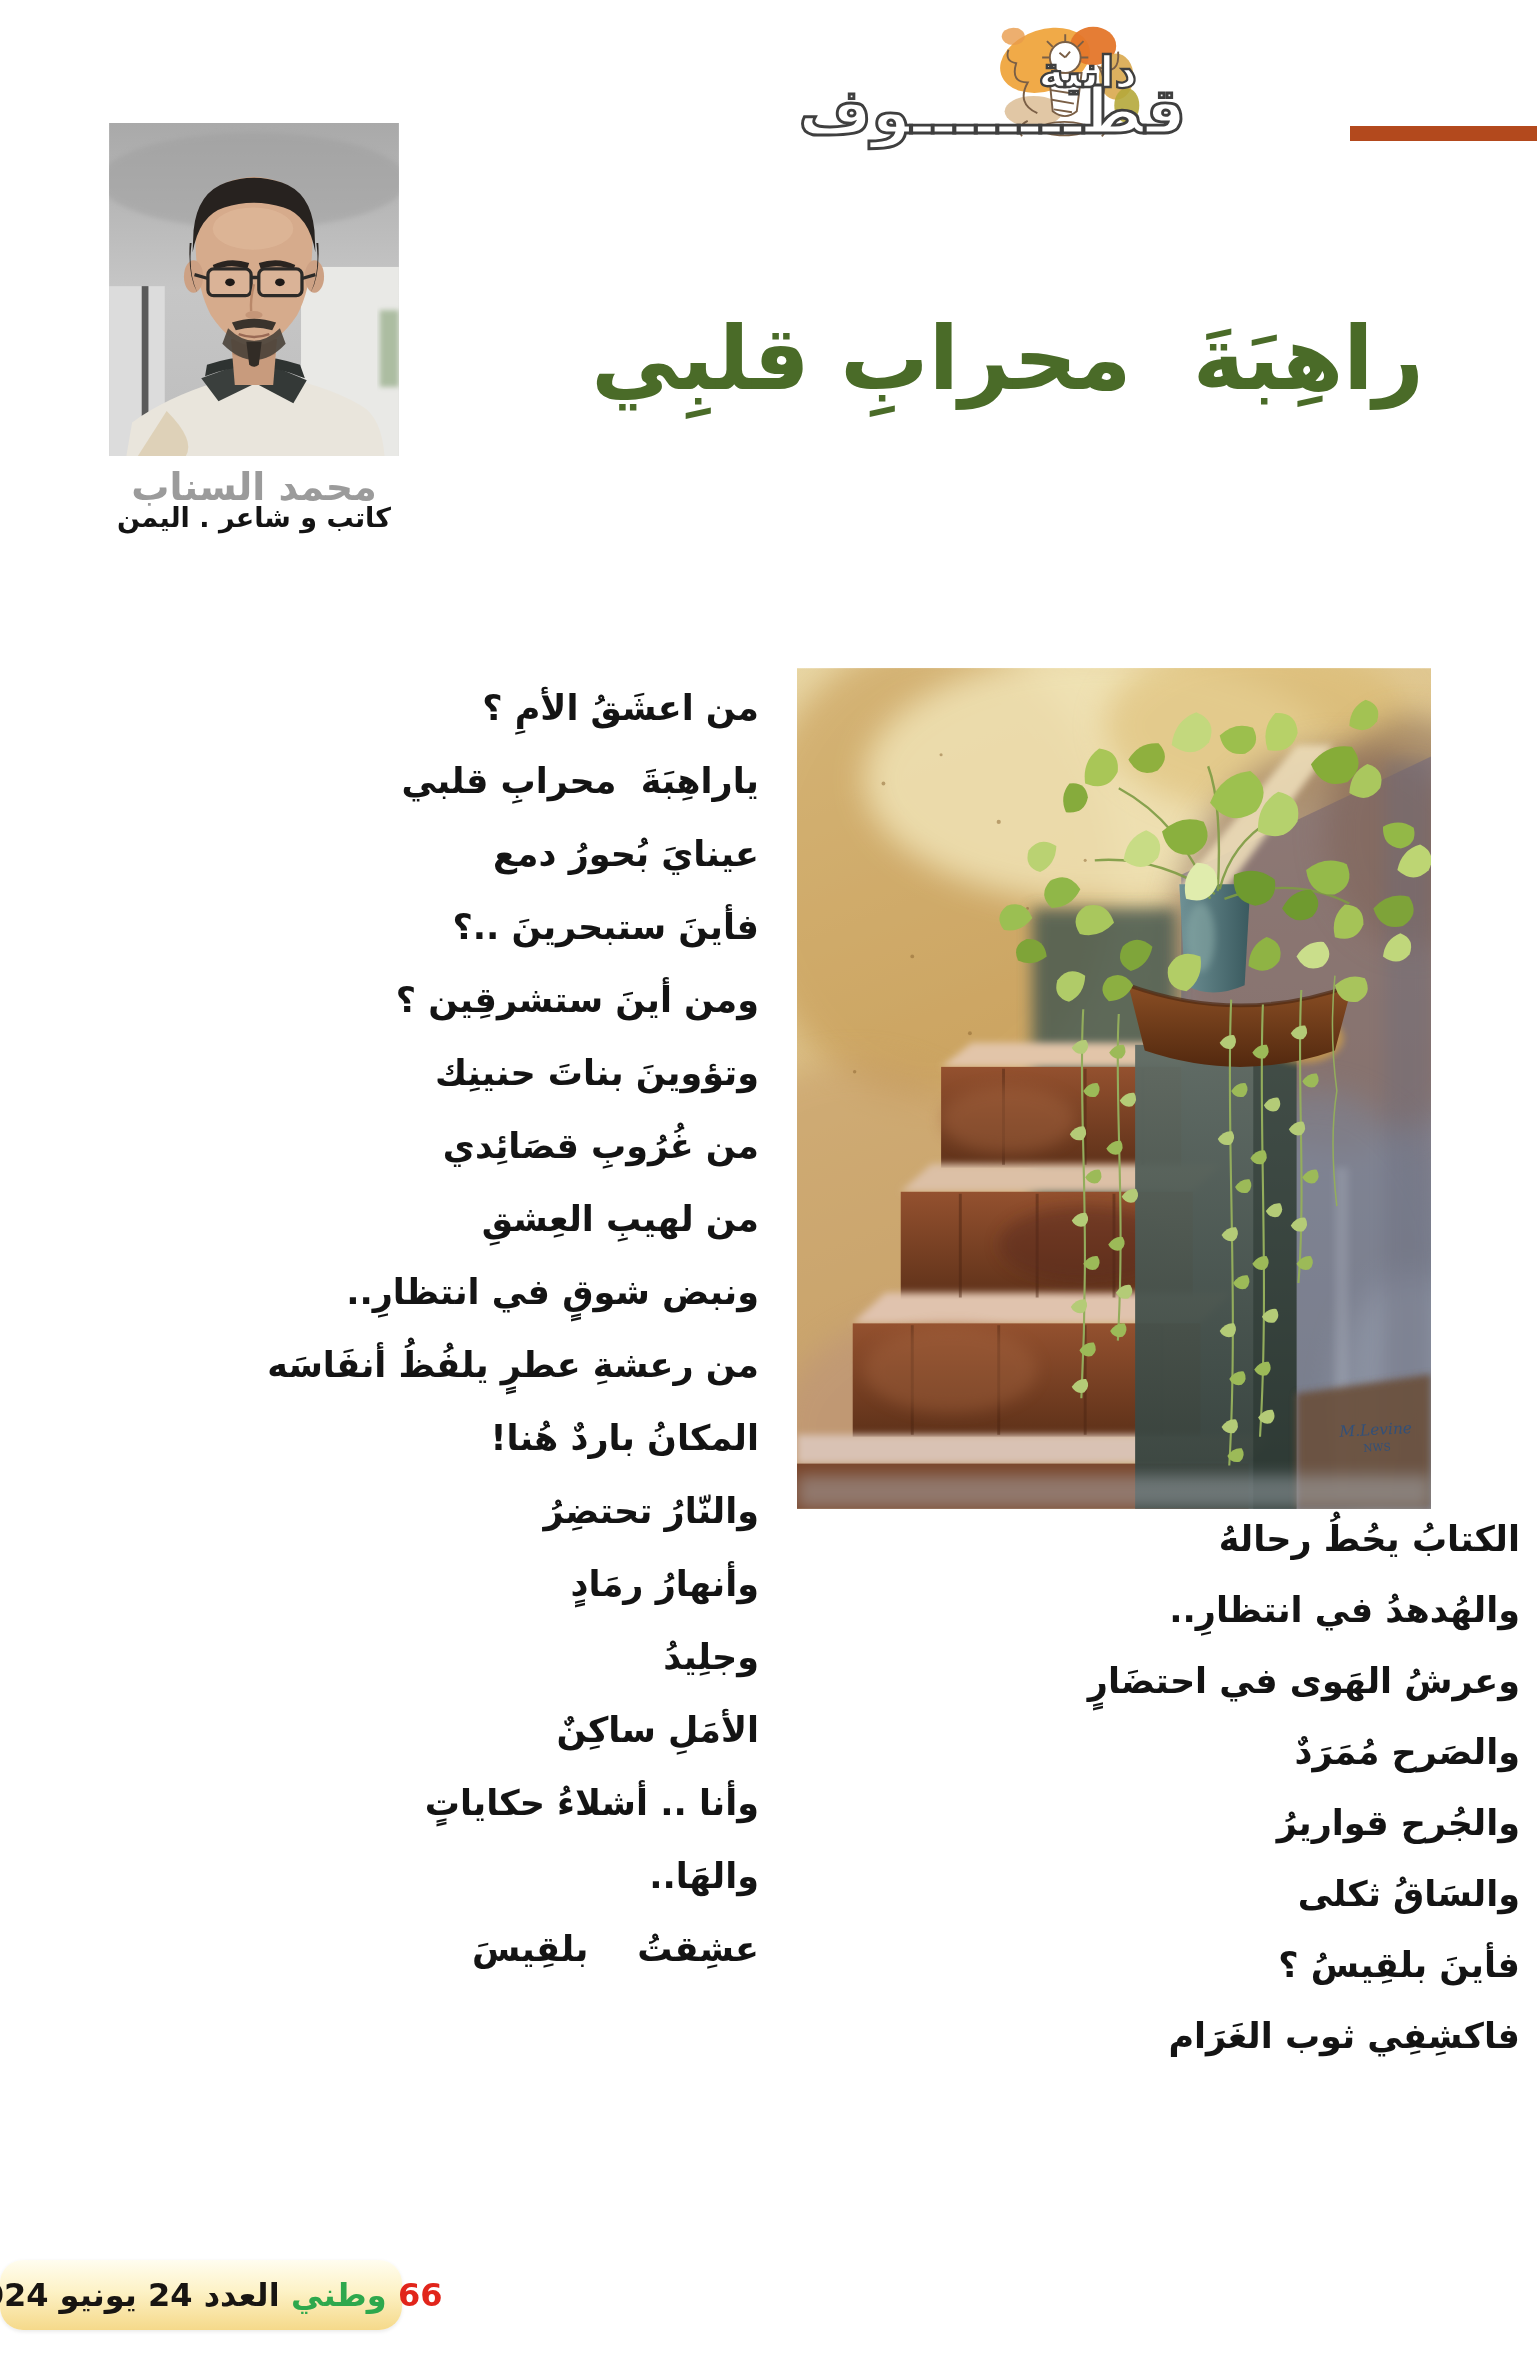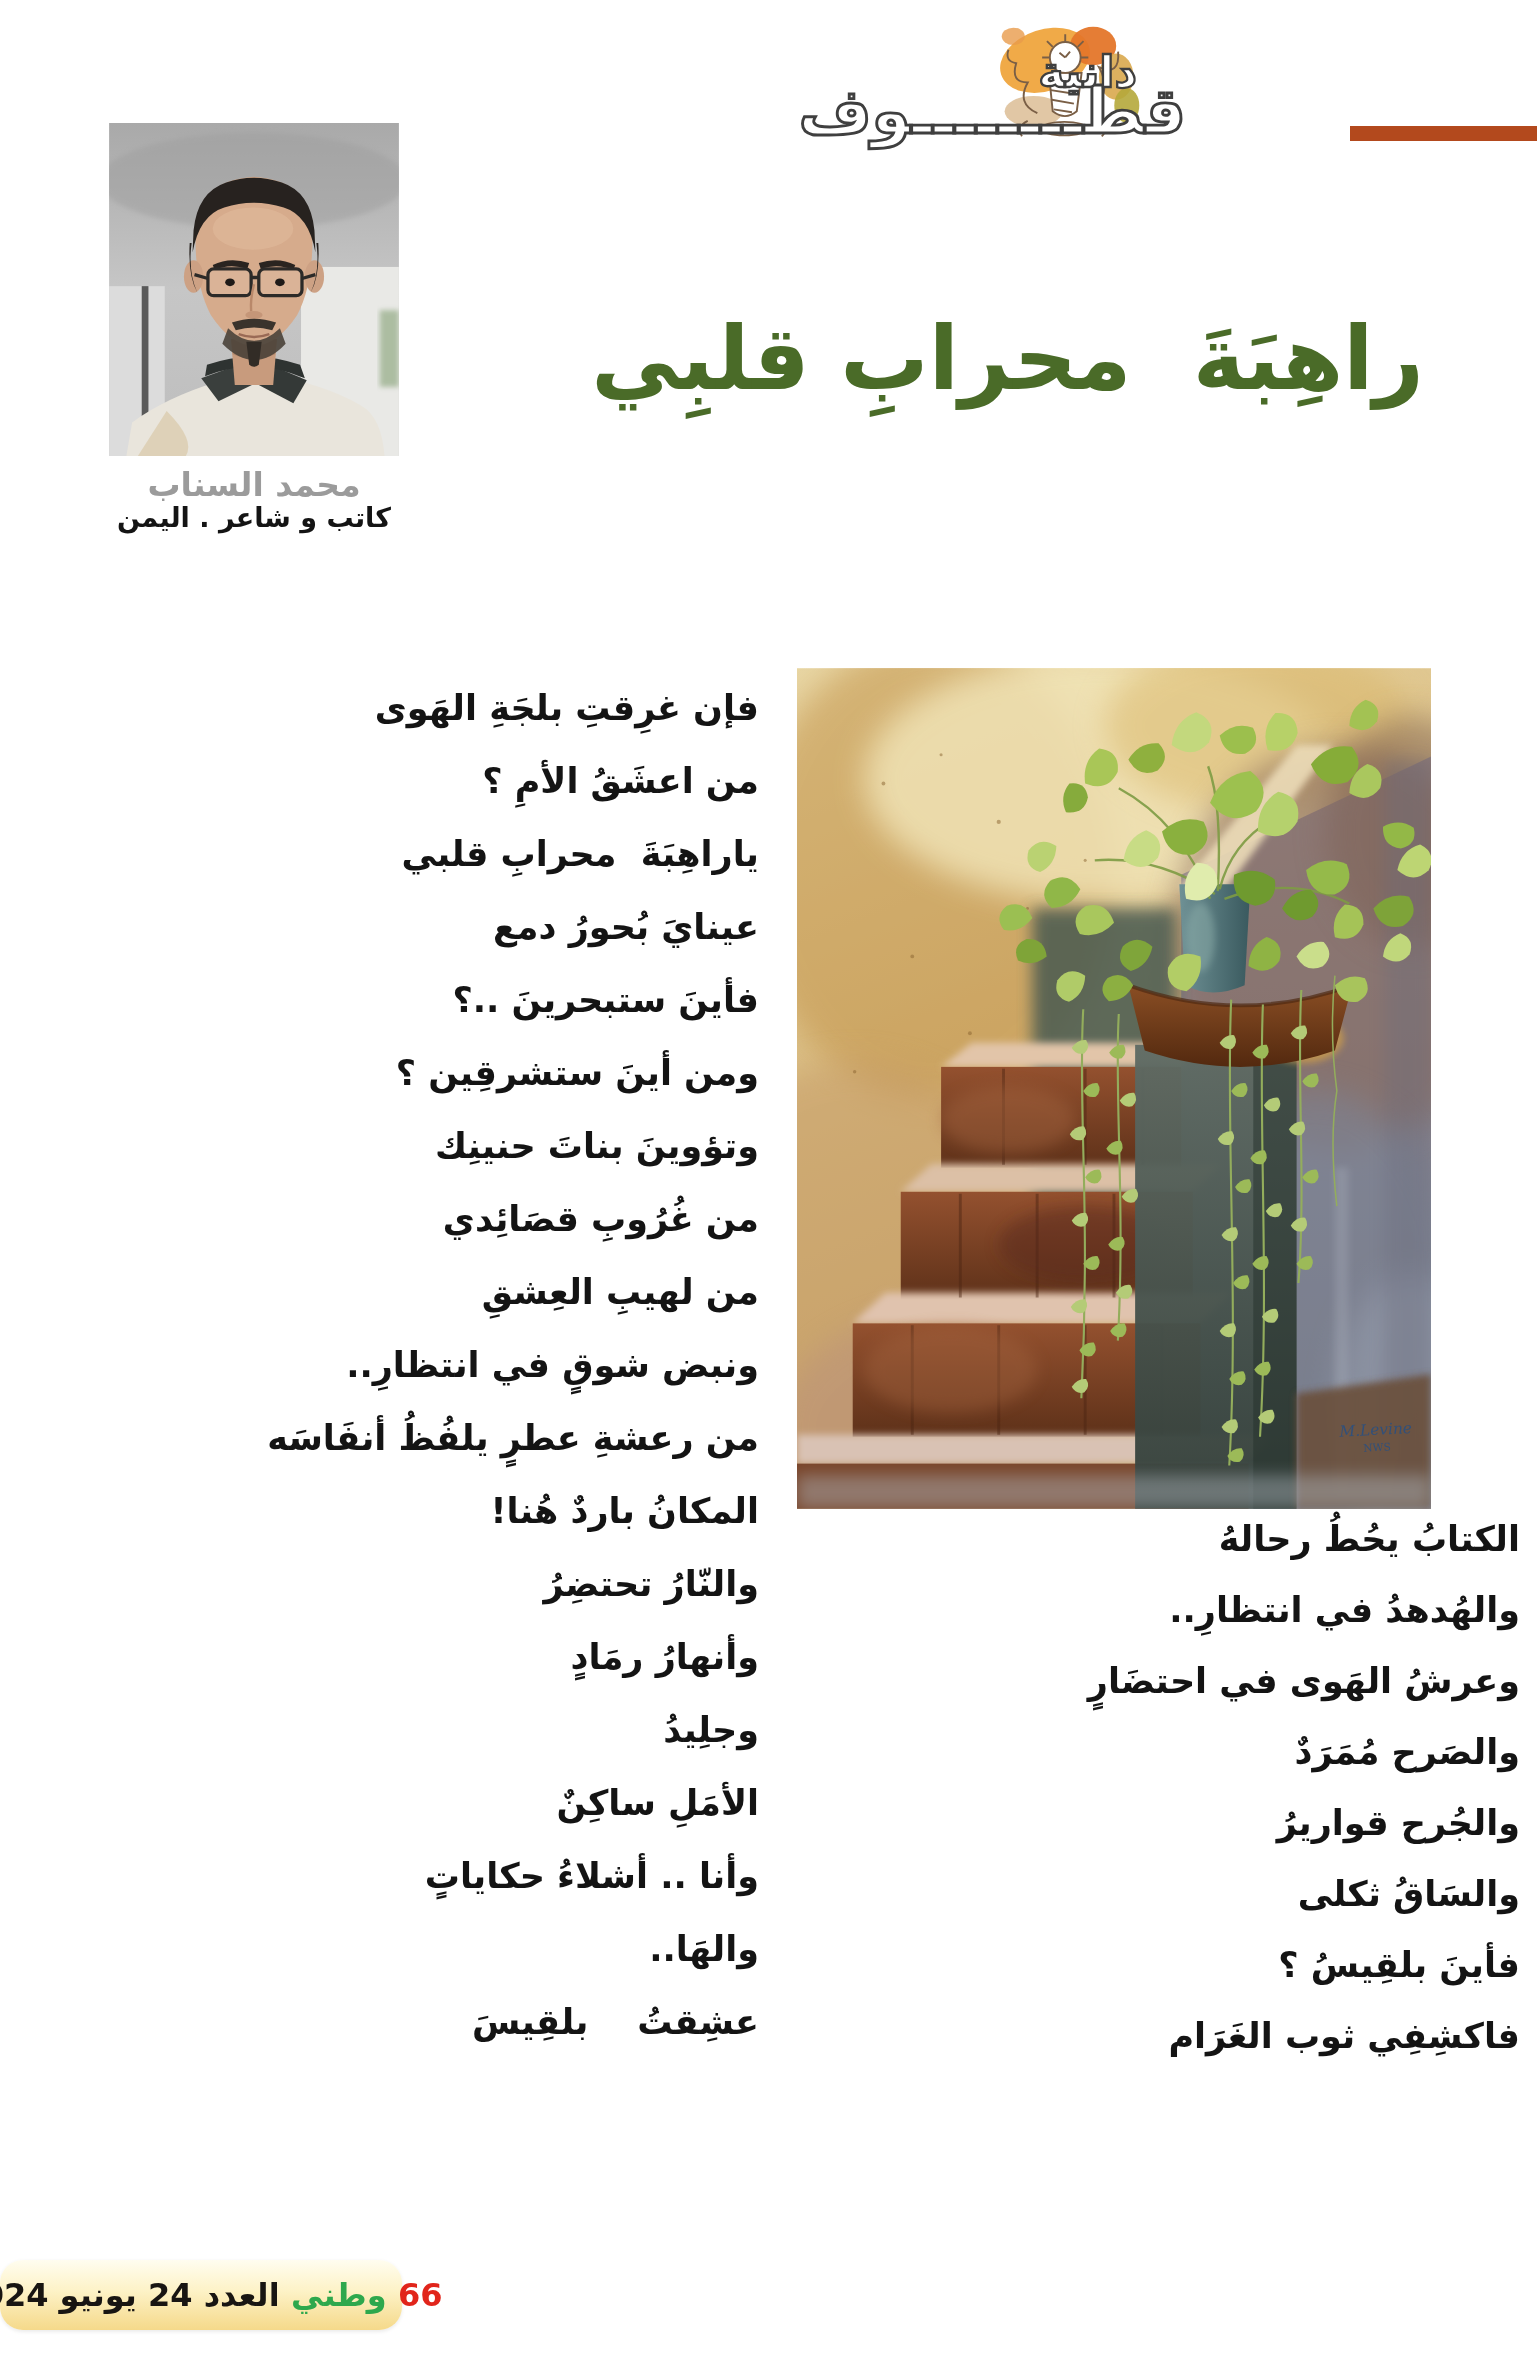--- a/index.html
+++ b/index.html
@@ -21,21 +21,21 @@
     position:absolute;right:227px;top:33px;direction:rtl;
     font-size:44px;font-weight:bold;color:#ffffff;line-height:1;
     -webkit-text-stroke:2.3px #3f3f3f;white-space:nowrap;
   }
   .header-rule{left:1350px;top:126px;width:187px;height:15.4px;background:var(--header_bar);}
 
   
   .author-photo{left:109px;top:123px;width:290px;height:333px;}
   .author-name{
     left:80px;top:468px;width:348px;text-align:center;direction:rtl;
-    font-size:33px;font-weight:bold;color:var(--name_gray);line-height:1;
+    font-size:38px;font-weight:bold;color:var(--name_gray);line-height:1;
   }
   .author-role{
     left:80px;top:502px;width:348px;text-align:center;direction:rtl;
     font-size:27px;font-weight:bold;color:#141414;line-height:1.2;
   }
 
   
   .page-title{
     right:113px;top:306px;direction:rtl;white-space:pre;
     font-size:88px;font-weight:bold;color:var(--title_green);line-height:1.2;
@@ -347,21 +347,20 @@
     </g>
   </g>
 
   <g transform="translate(565 800) rotate(-3)">
     <text font-size="16" font-style="italic" fill="#31507a" font-family="DejaVu Serif, serif">M.Levine</text>
     <text x="24" y="17" font-size="11" fill="#31507a" font-family="DejaVu Serif, serif">NWS</text>
   </g>
 </svg>
 
 <div class="abs poem-col poem-left">
-    <div class="poem-line">فإن غرِقتِ بلجَةِ الهَوى</div>
     <div class="poem-line">من اعشَقُ الأمِ ؟</div>
     <div class="poem-line">ياراهِبَةَ  محرابِ قلبي</div>
     <div class="poem-line">عينايَ بُحورُ دمع</div>
     <div class="poem-line">فأينَ ستبحرينَ ..؟</div>
     <div class="poem-line">ومن أينَ ستشرقِين ؟</div>
     <div class="poem-line">وتؤوينَ بناتَ حنينِك</div>
     <div class="poem-line">من غُرُوبِ قصَائِدي</div>
     <div class="poem-line">من لهيبِ العِشقِ</div>
     <div class="poem-line">ونبض شوقٍ في انتظارِ..</div>
     <div class="poem-line">من رعشةِ عطرٍ يلفُظُ أنفَاسَه</div>

